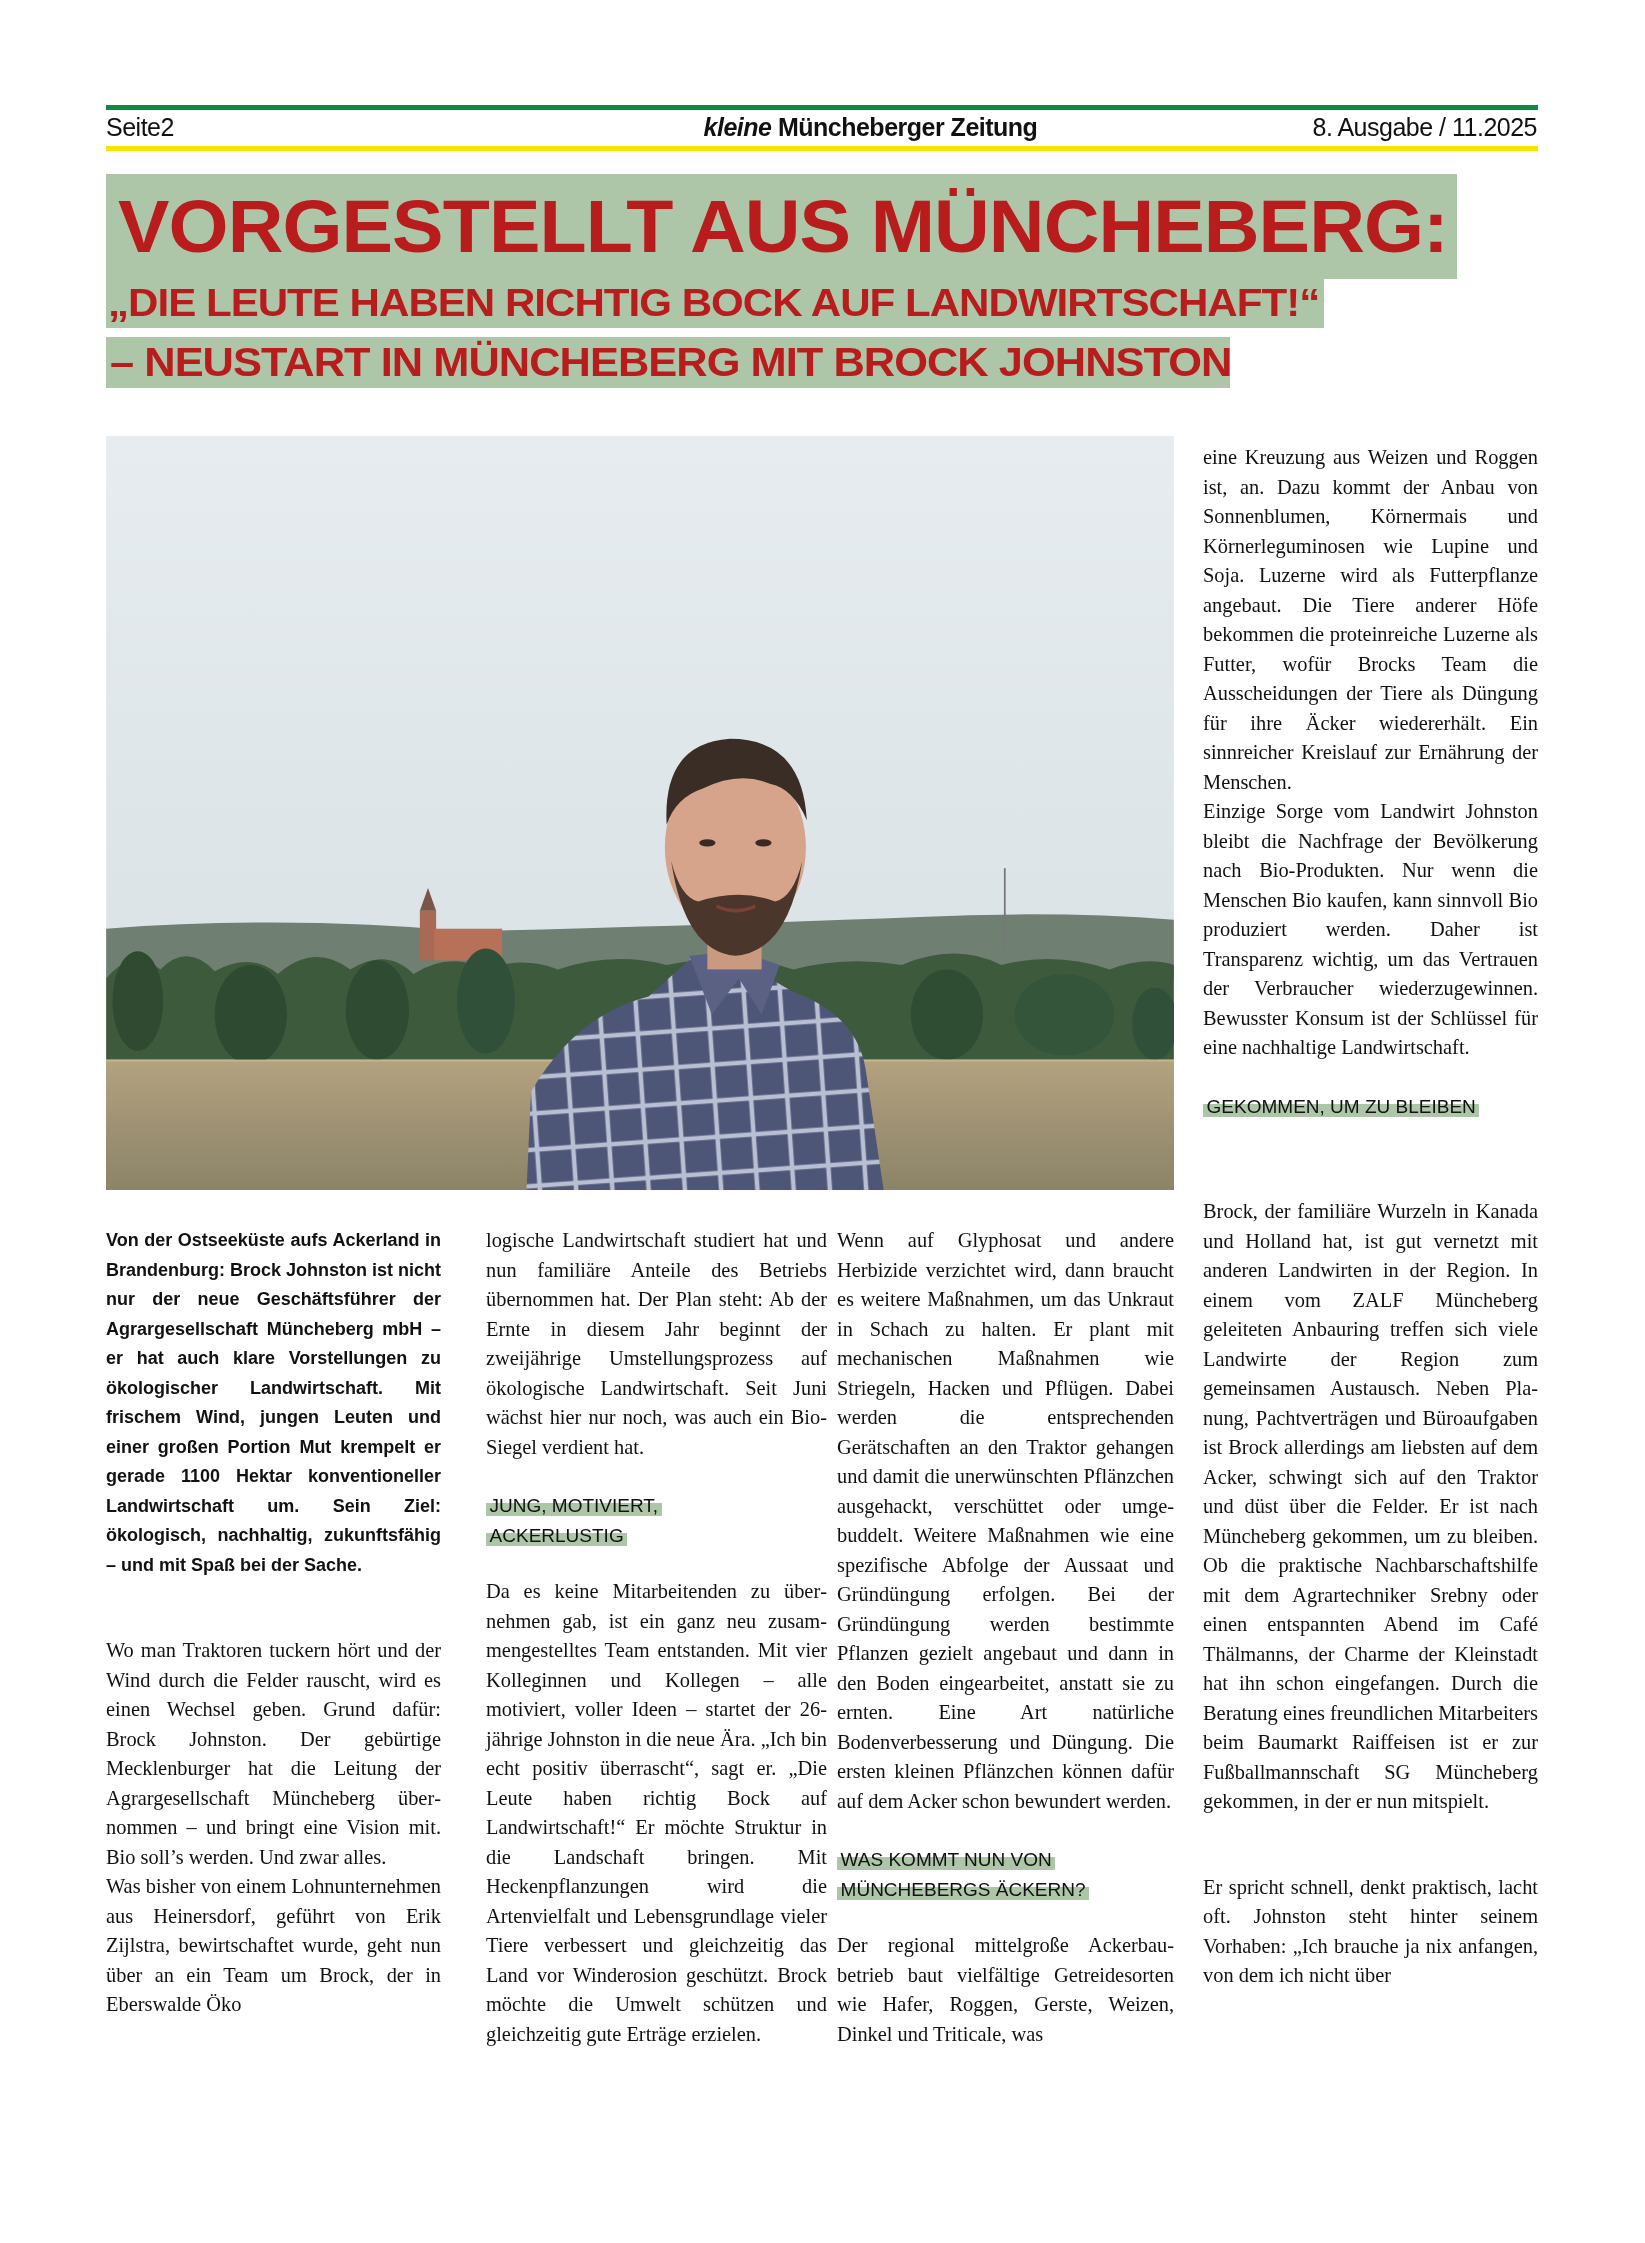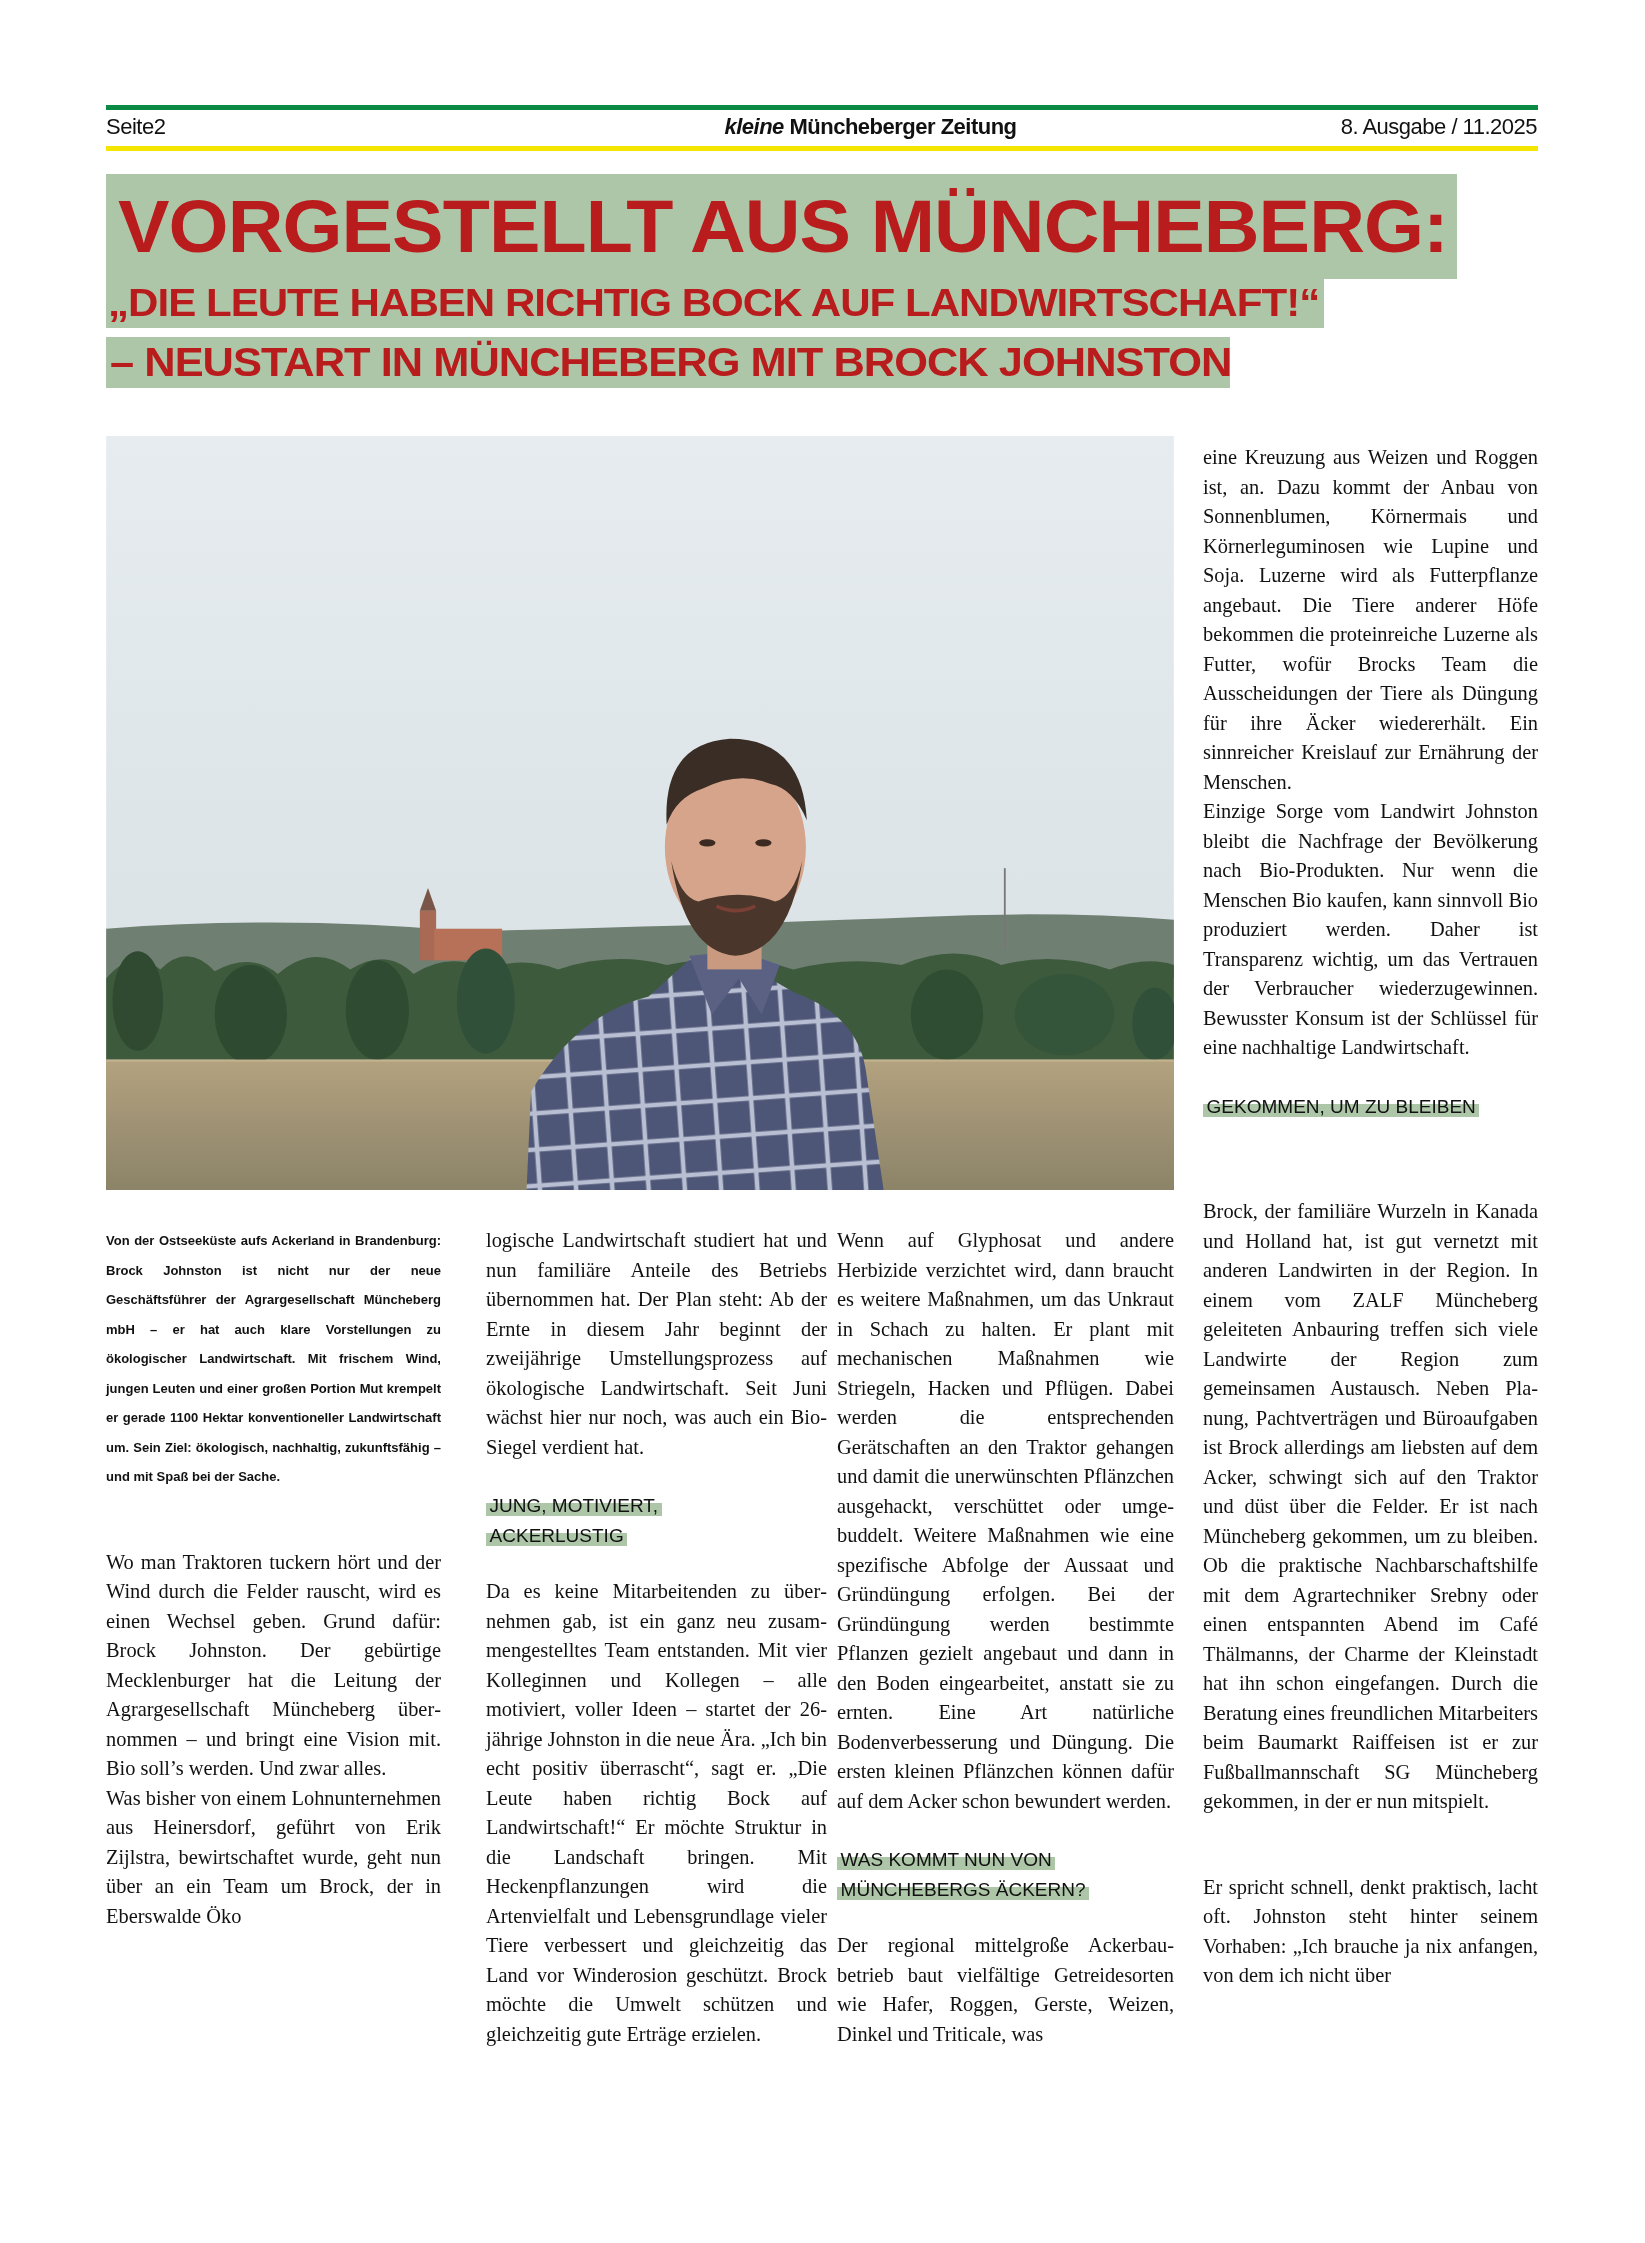--- a/index.html
+++ b/index.html
@@ -1,32 +1,32 @@
 <!DOCTYPE html>
 <html style="font-size:14.5px"><head>
 <meta charset="utf-8">
 <style>
   html, body { margin:0; padding:0; background:#ffffff; }
   body { width:1645px; height:2243px; position:relative; overflow:hidden; color:#111; }
   .rule { position:absolute; left:106px; width:1432px; }
   .rule.green { top:105px; height:4.5px; background:#0a8a43; }
   .rule.yellow { top:146px; height:4.5px; background:#f4e600; }
-  .hdr { position:absolute; top:110px; height:34px; font-family:"Liberation Sans", sans-serif; font-size:22px; line-height:34px; letter-spacing:-0.5px; }
+  .hdr { position:absolute; top:110px; height:34px; font-family:"Liberation Sans", sans-serif; font-size:25px; line-height:34px; letter-spacing:-0.5px; }
   .hdr.left { left:106px; }
   .hdr.center { left:0; width:1645px; text-align:center; font-weight:bold;margin-left:48px; }
   .hdr.center i { font-style:italic; }
   .hdr.right { right:108px; }
   .tbox { position:absolute; background:#adc6a8; font-family:"Liberation Sans", sans-serif; font-weight:bold; color:#b91c1c; text-transform:uppercase; white-space:nowrap; overflow:hidden; }
   .t1 { left:106px; top:174px; width:1351px; height:105px; font-size:74px; line-height:105px; padding-left:11.8px; box-sizing:border-box; letter-spacing:-0.9px; transform-origin:left; }
   .t2 { left:106px; top:279px; width:1218px; height:49px; font-size:38px; line-height:49px; letter-spacing:-0.9px; padding-left:1.8px; box-sizing:border-box; }
   .t3 { left:106px; top:337px; width:1124px; height:51px; font-size:40px; line-height:51px; letter-spacing:-0.9px; padding-left:3.6px; box-sizing:border-box; }
   .photo { position:absolute; left:106px; top:436px; width:1068px; height:754px; overflow:hidden; }
   .col { position:absolute; font-family:"Liberation Serif", serif; font-size:20.4px; line-height:29.5px; text-align:justify; hyphens:manual; }
   .col p { margin:0; }
-  .lead { font-family:"Liberation Sans", sans-serif; font-weight:bold; font-size:13px; line-height:29.5px; text-align:justify; margin:0; }
+  .lead { font-family:"Liberation Sans", sans-serif; font-weight:bold; font-size:18px; line-height:29.5px; text-align:justify; margin:0; }
   .sub { font-family:"Liberation Sans", sans-serif; font-weight:normal; font-size:19px; line-height:29.5px; text-transform:uppercase; margin:0; }
   .sub span { background:linear-gradient(to bottom, transparent 0, transparent 40%, #adc6a8 40%, #adc6a8 100%); padding:0 3.6px 0 3.6px; box-decoration-break:clone; -webkit-box-decoration-break:clone; }
   .gap1 { height:29px; }
   .gap2 { height:27px; }
 </style>
 </head>
 <body>
 
 <div class="rule green"></div>
 <div class="hdr left">Seite2</div>

